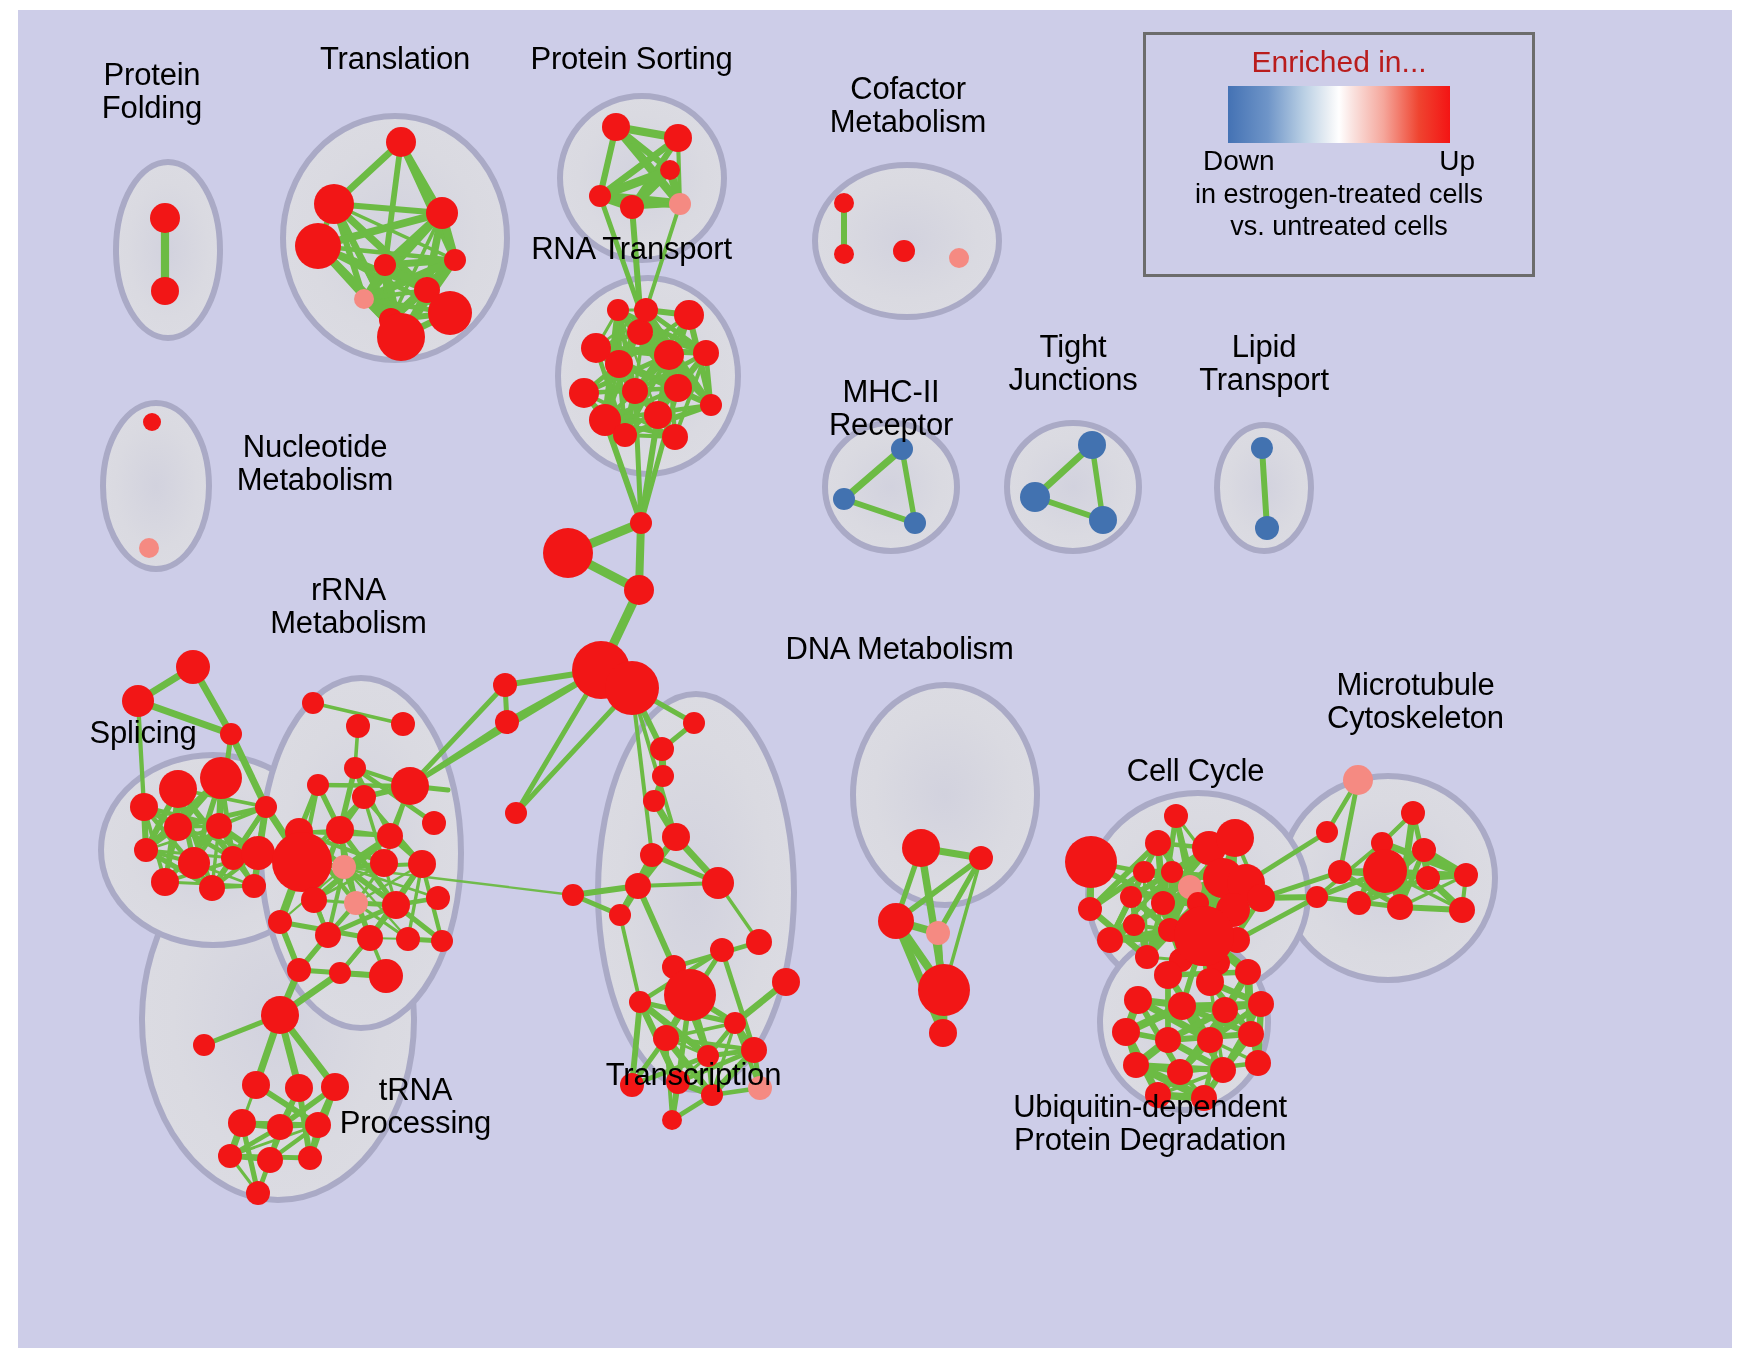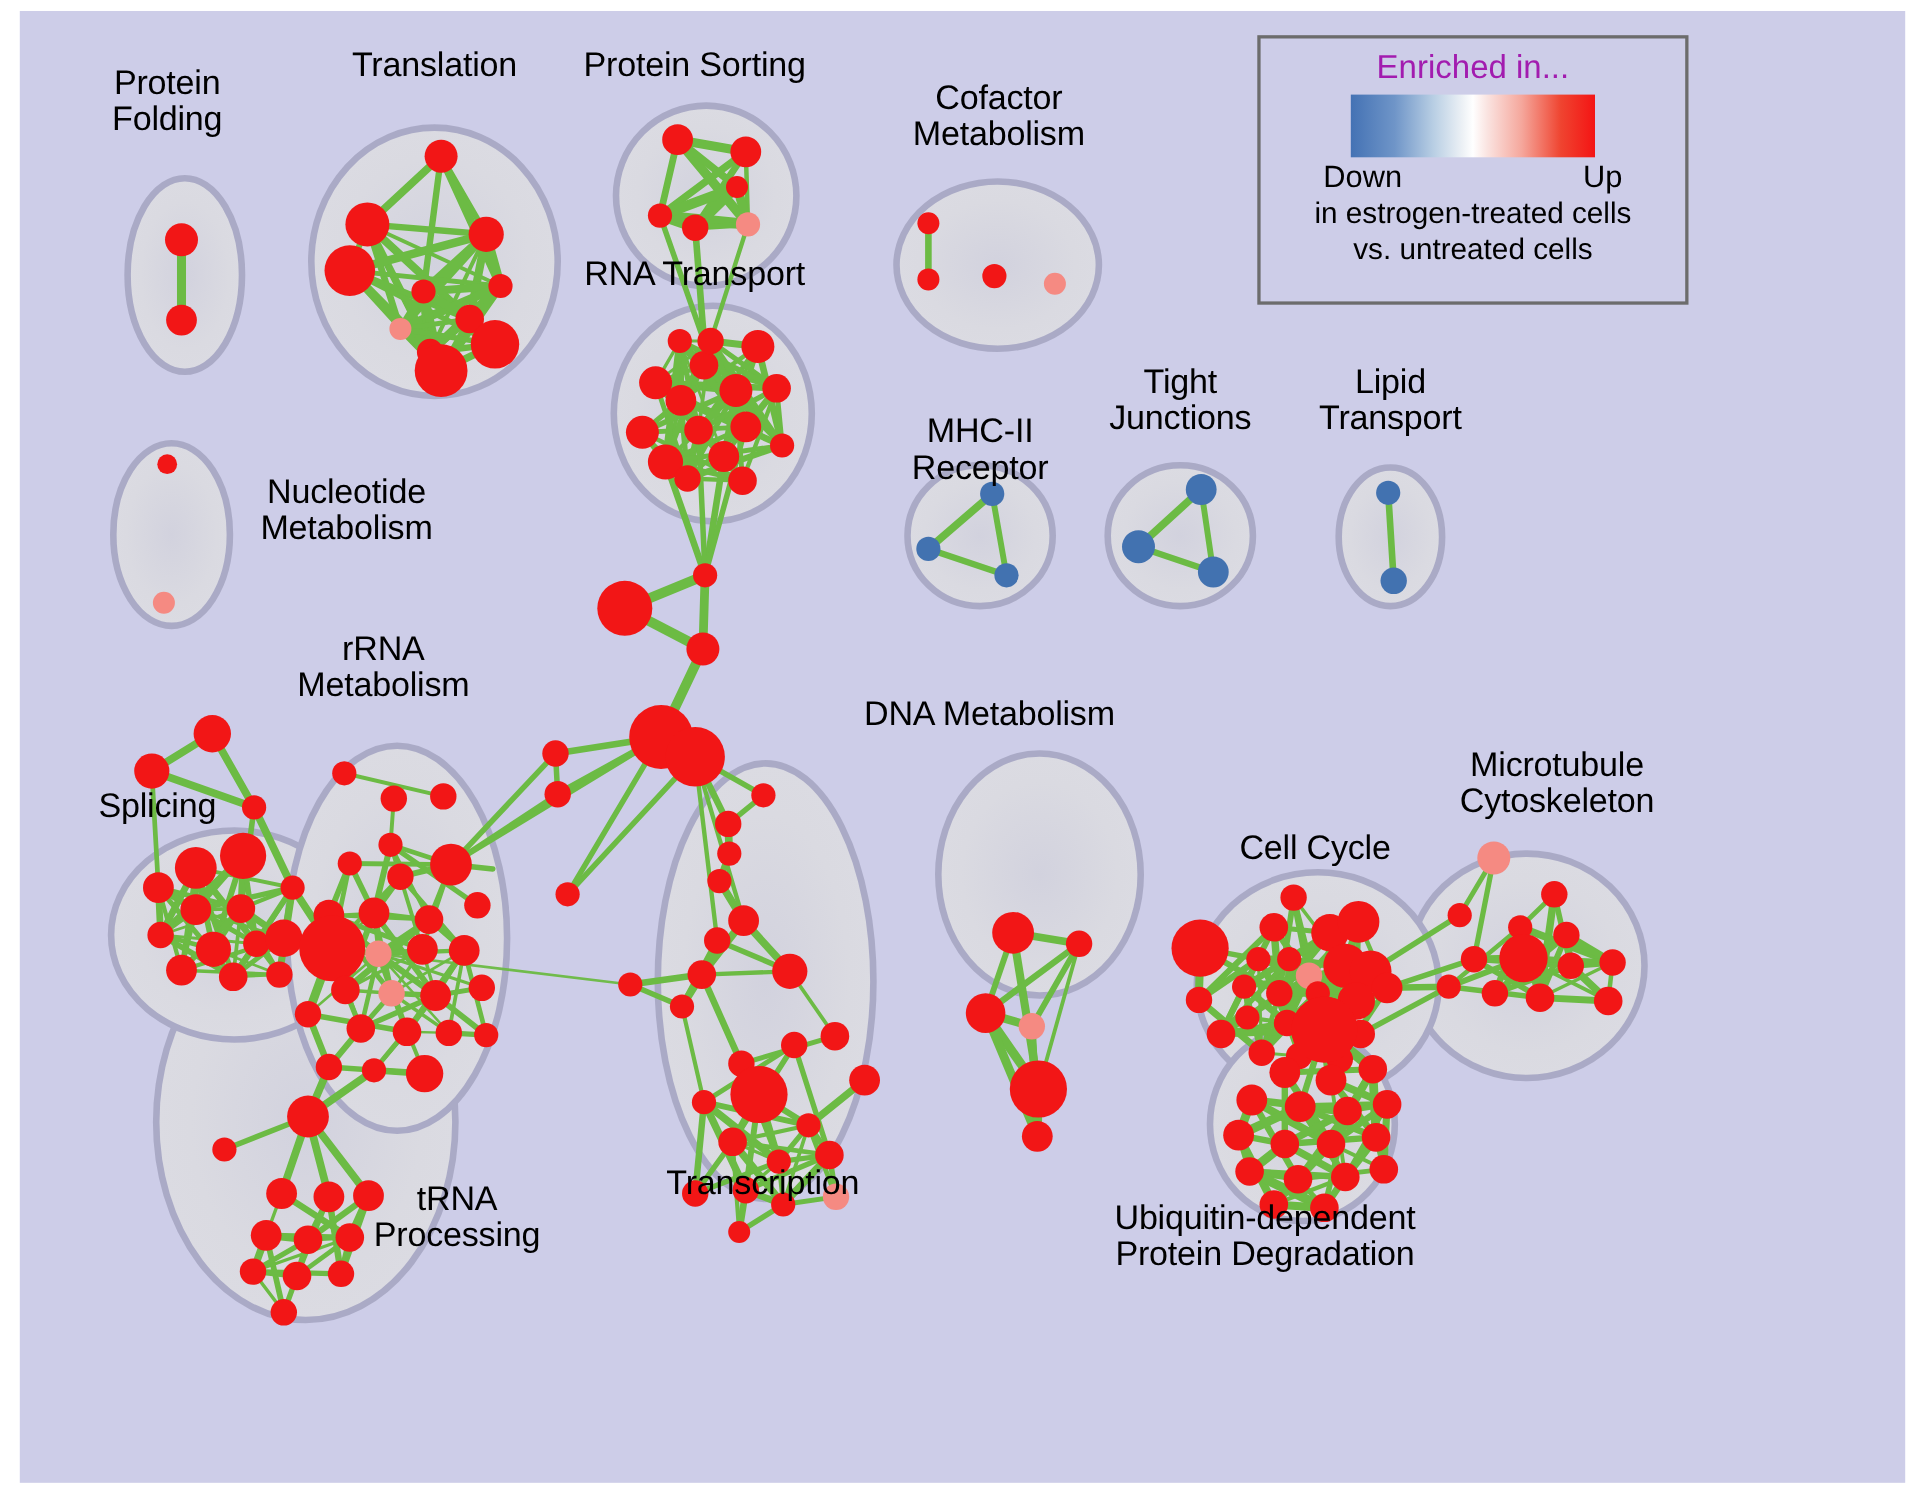--- a/index.html
+++ b/index.html
@@ -36,21 +36,21 @@
   #legend{
     position:absolute;
     left:1125px;top:22px;
     width:392px;height:245px;
     border:3px solid #6c6c6c;
     background:#cdcde8;
     box-sizing:border-box;
     display:flex;flex-direction:column;align-items:center;
     padding-top:10px;
   }
-  #legend .lg-title{font-size:30px;color:#a21caf;}
+  #legend .lg-title{font-size:30px;color:#b91c1c;}
   #legend .lg-bar{
     width:222px;height:57px;margin-top:7px;
     background:linear-gradient(to right,#4472b4 0%,#6f95c8 18%,#b9cfe4 34%,#eef2f6 46%,#ffffff 50%,#fae3e0 56%,#f5a79c 70%,#ef4430 86%,#f41414 100%);
   }
   #legend .lg-ends{
     width:272px;display:flex;justify-content:space-between;
     font-size:28px;margin-top:2px;
   }
   #legend .lg-sub{font-size:27px;text-align:left;line-height:1.12;margin-top:2px;}
 </style>
@@ -869,21 +869,21 @@
     <div class="clabel" style="left:182px;top:420px;width:230px;">Nucleotide
 Metabolism</div>
     <div class="clabel" style="left:238px;top:563px;width:185px;">rRNA
 Metabolism</div>
     <div class="clabel" style="left:45px;top:706px;width:160px;">Splicing</div>
     <div class="clabel" style="left:300px;top:1063px;width:195px;">tRNA
 Processing</div>
     <div class="clabel" style="left:558px;top:1048px;width:235px;">Transcription</div>
     <div class="clabel" style="left:749px;top:622px;width:265px;">DNA Metabolism</div>
     <div class="clabel" style="left:1085px;top:744px;width:185px;">Cell Cycle</div>
-    <div class="clabel" style="left:1275px;top:658px;width:245px;margin-top:10px;">Microtubule
+    <div class="clabel" style="left:1275px;top:658px;width:245px;">Microtubule
 Cytoskeleton</div>
     <div class="clabel" style="left:962px;top:1080px;width:340px;">Ubiquitin-dependent
 Protein Degradation</div>
 
     <div id="legend">
       <div class="lg-title">Enriched in...</div>
       <div class="lg-bar"></div>
       <div class="lg-ends">
         <span>Down</span>
         <span>Up</span>

